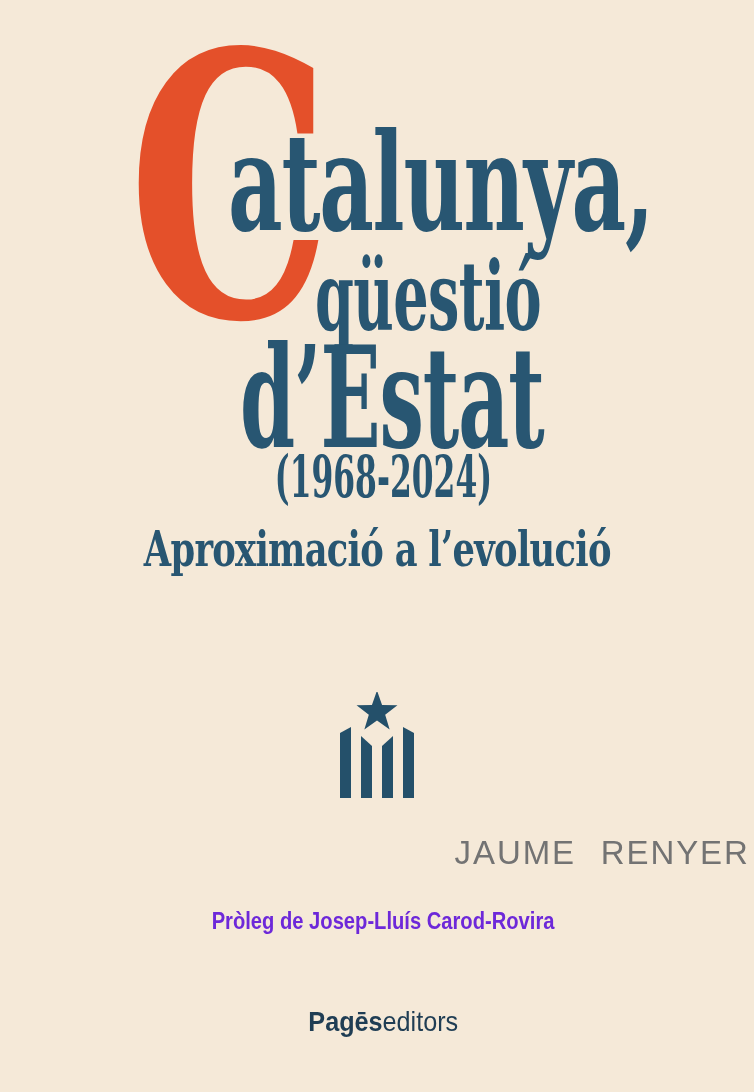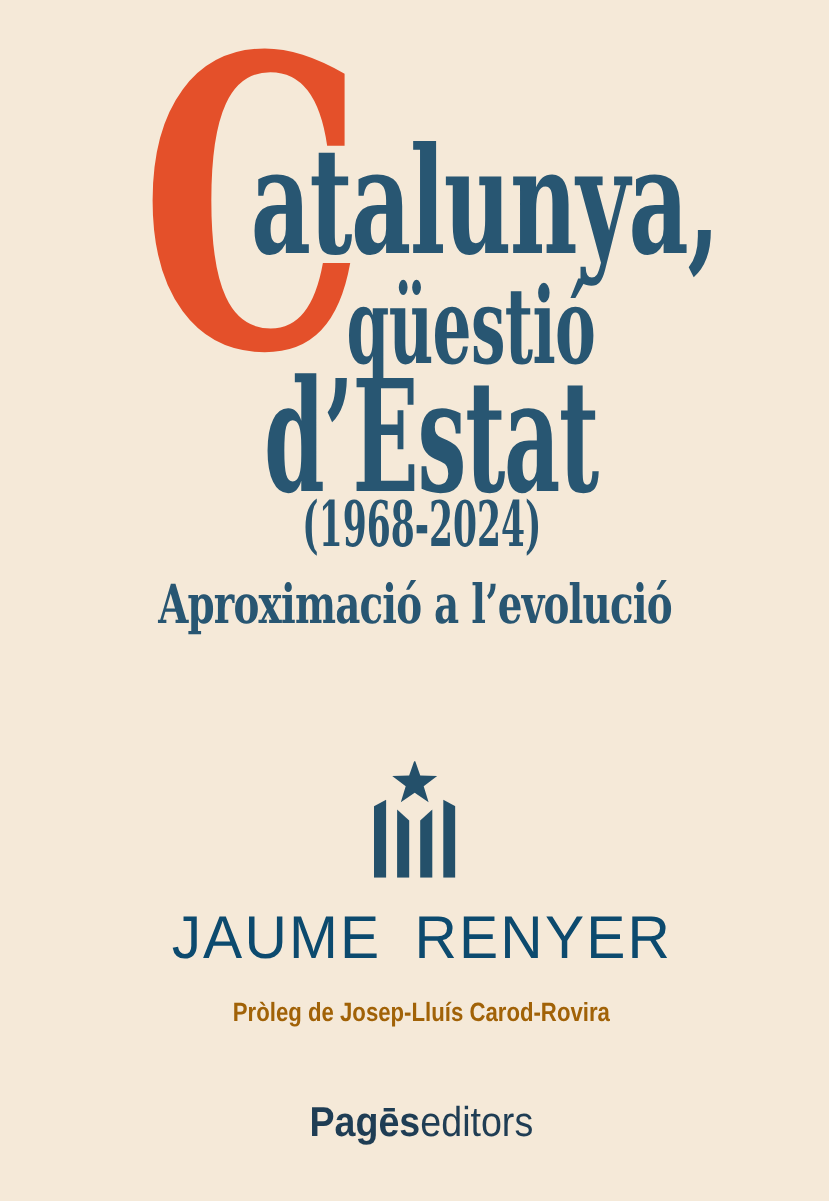--- a/index.html
+++ b/index.html
@@ -93,42 +93,43 @@
     position: absolute;
     top: 692px;
     left: 340px;
     width: 74px;
     height: 106px;
   }
   
   .author {
     top: 832px;
     font-family: "Liberation Sans", sans-serif;
-    font-size: 55px;
+    font-size: 34px;
     line-height: 41px;
     font-weight: 400;
     letter-spacing: 2px;
     word-spacing: 14px;
-    color: #0c4a6e;
+    color: #737373;
+    text-align: right;
   }
   .author .sx { transform: scaleX(0.97); }
   .prologue {
     top: 909px;
     font-family: "Liberation Sans", sans-serif;
     font-size: 24px;
     line-height: 24px;
     font-weight: 700;
-    color: #a16207;
+    color: #6d28d9;
   }
   .prologue .sx { transform: scaleX(0.84); }
   
   .publisher {
     top: 1005px;
     font-family: "Liberation Sans", sans-serif;
-    font-size: 38px;
+    font-size: 28px;
     line-height: 33px;
     color: #1f3d54;
   }
   .publisher .sx { transform: scaleX(0.90); }
   .publisher .bold { font-weight: 700; }
   .publisher .reg  { font-weight: 400; }
 </style>
 </head>
 <body>
 

